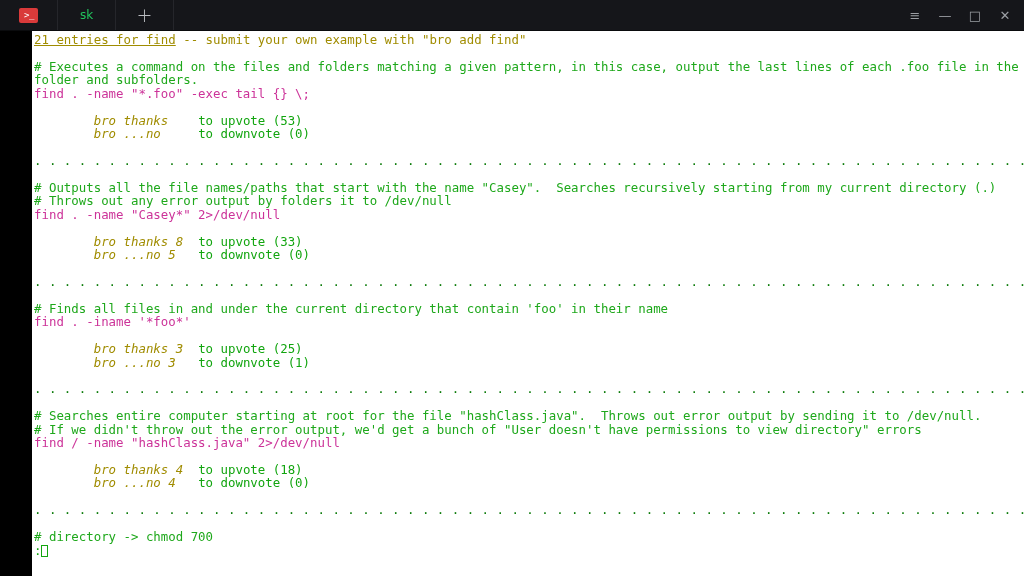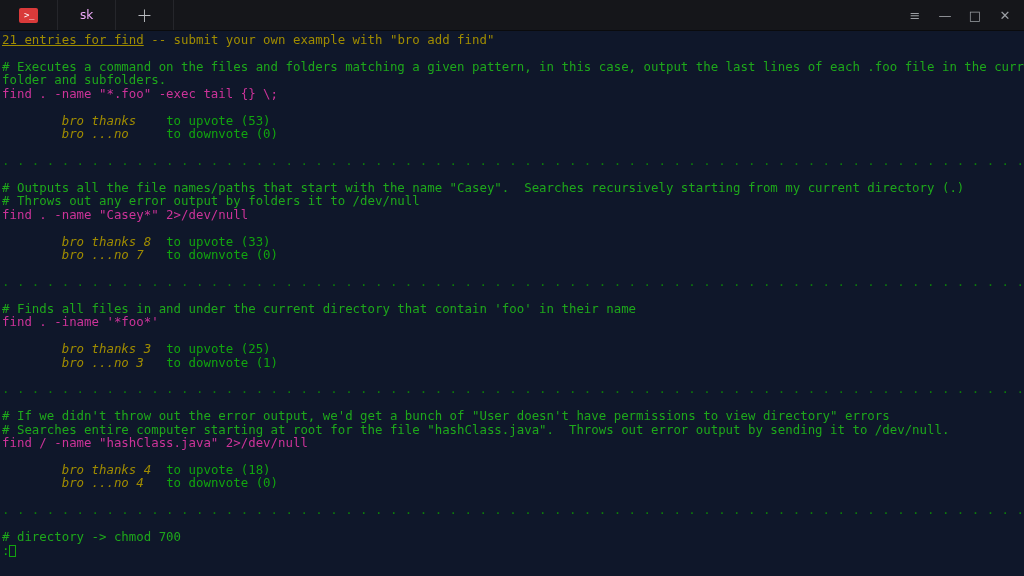--- a/index.html
+++ b/index.html
@@ -43,21 +43,21 @@
     justify-content: center;
     font-size: 9px;
     line-height: 1;
     color: #ffffff;
     font-family: "DejaVu Sans Mono", "Liberation Mono", monospace;
     letter-spacing: -0.5px;
     padding-left: 1px;
     box-sizing: border-box;
   }
   .tab-label {
-    color: #f0abfc;
+    color: #22c55e;
     font-size: 12px;
     font-family: "DejaVu Sans", "Liberation Sans", sans-serif;
   }
   #new-tab {
     width: 58px;
     display: flex;
     align-items: center;
     justify-content: center;
     color: #b9bcc0;
     font-size: 19px;
@@ -81,23 +81,24 @@
     display: flex;
     align-items: center;
     justify-content: center;
     width: 14px;
     height: 14px;
   }
 
   
   #terminal {
     padding: 2px 0 0 2px;
-    background: #0f172a;
+    background: #ffffff;
     height: 544px;
     overflow: hidden;
+    margin-left: 32px;
   }
   .line {
     font-family: "DejaVu Sans Mono", "Liberation Mono", monospace;
     font-size: 12.4px;
     line-height: 13.45px;
     white-space: pre;
     letter-spacing: 0px;
     height: 13.45px;
   }
   .c-green   { color: #12a50f; }
@@ -152,34 +153,34 @@
     <div class="line"><span class="c-yellow">        bro thanks    </span><span class="c-green">to upvote (53)</span></div>
     <div class="line"><span class="c-yellow">        bro ...no     </span><span class="c-green">to downvote (0)</span></div>
     <div class="line blank">&nbsp;</div>
     <div class="line c-dots">. . . . . . . . . . . . . . . . . . . . . . . . . . . . . . . . . . . . . . . . . . . . . . . . . . . . . . . . . . . . . . . . . . . . . . . . . . . . . . . . . . . . . . . . . . . . . . . . . . . . . .</div>
     <div class="line blank">&nbsp;</div>
     <div class="line c-comment"># Outputs all the file names/paths that start with the name "Casey".  Searches recursively starting from my current directory (.)</div>
     <div class="line c-comment"># Throws out any error output by folders it to /dev/null</div>
     <div class="line c-cmd">find . -name "Casey*" 2&gt;/dev/null</div>
     <div class="line blank">&nbsp;</div>
     <div class="line"><span class="c-yellow">        bro thanks 8  </span><span class="c-green">to upvote (33)</span></div>
-    <div class="line"><span class="c-yellow">        bro ...no 7   </span><span class="c-green">to downvote (0)</span></div>
+    <div class="line"><span class="c-yellow">        bro ...no 5   </span><span class="c-green">to downvote (0)</span></div>
     <div class="line blank">&nbsp;</div>
     <div class="line c-dots">. . . . . . . . . . . . . . . . . . . . . . . . . . . . . . . . . . . . . . . . . . . . . . . . . . . . . . . . . . . . . . . . . . . . . . . . . . . . . . . . . . . . . . . . . . . . . . . . . . . . . .</div>
     <div class="line blank">&nbsp;</div>
     <div class="line c-comment"># Finds all files in and under the current directory that contain 'foo' in their name</div>
     <div class="line c-cmd">find . -iname '*foo*'</div>
     <div class="line blank">&nbsp;</div>
     <div class="line"><span class="c-yellow">        bro thanks 3  </span><span class="c-green">to upvote (25)</span></div>
     <div class="line"><span class="c-yellow">        bro ...no 3   </span><span class="c-green">to downvote (1)</span></div>
     <div class="line blank">&nbsp;</div>
     <div class="line c-dots">. . . . . . . . . . . . . . . . . . . . . . . . . . . . . . . . . . . . . . . . . . . . . . . . . . . . . . . . . . . . . . . . . . . . . . . . . . . . . . . . . . . . . . . . . . . . . . . . . . . . . .</div>
     <div class="line blank">&nbsp;</div>
+    <div class="line c-comment"># Searches entire computer starting at root for the file "hashClass.java".  Throws out error output by sending it to /dev/null.</div>
     <div class="line c-comment"># If we didn't throw out the error output, we'd get a bunch of "User doesn't have permissions to view directory" errors</div>
-    <div class="line c-comment"># Searches entire computer starting at root for the file "hashClass.java".  Throws out error output by sending it to /dev/null.</div>
     <div class="line c-cmd">find / -name "hashClass.java" 2&gt;/dev/null</div>
     <div class="line blank">&nbsp;</div>
     <div class="line"><span class="c-yellow">        bro thanks 4  </span><span class="c-green">to upvote (18)</span></div>
     <div class="line"><span class="c-yellow">        bro ...no 4   </span><span class="c-green">to downvote (0)</span></div>
     <div class="line blank">&nbsp;</div>
     <div class="line c-dots">. . . . . . . . . . . . . . . . . . . . . . . . . . . . . . . . . . . . . . . . . . . . . . . . . . . . . . . . . . . . . . . . . . . . . . . . . . . . . . . . . . . . . . . . . . . . . . . . . . . . . .</div>
     <div class="line blank">&nbsp;</div>
     <div class="line c-comment"># directory -&gt; chmod 700</div>
     <div class="line c-green"><span>:</span><span class="cursor"></span></div>
   </div>

